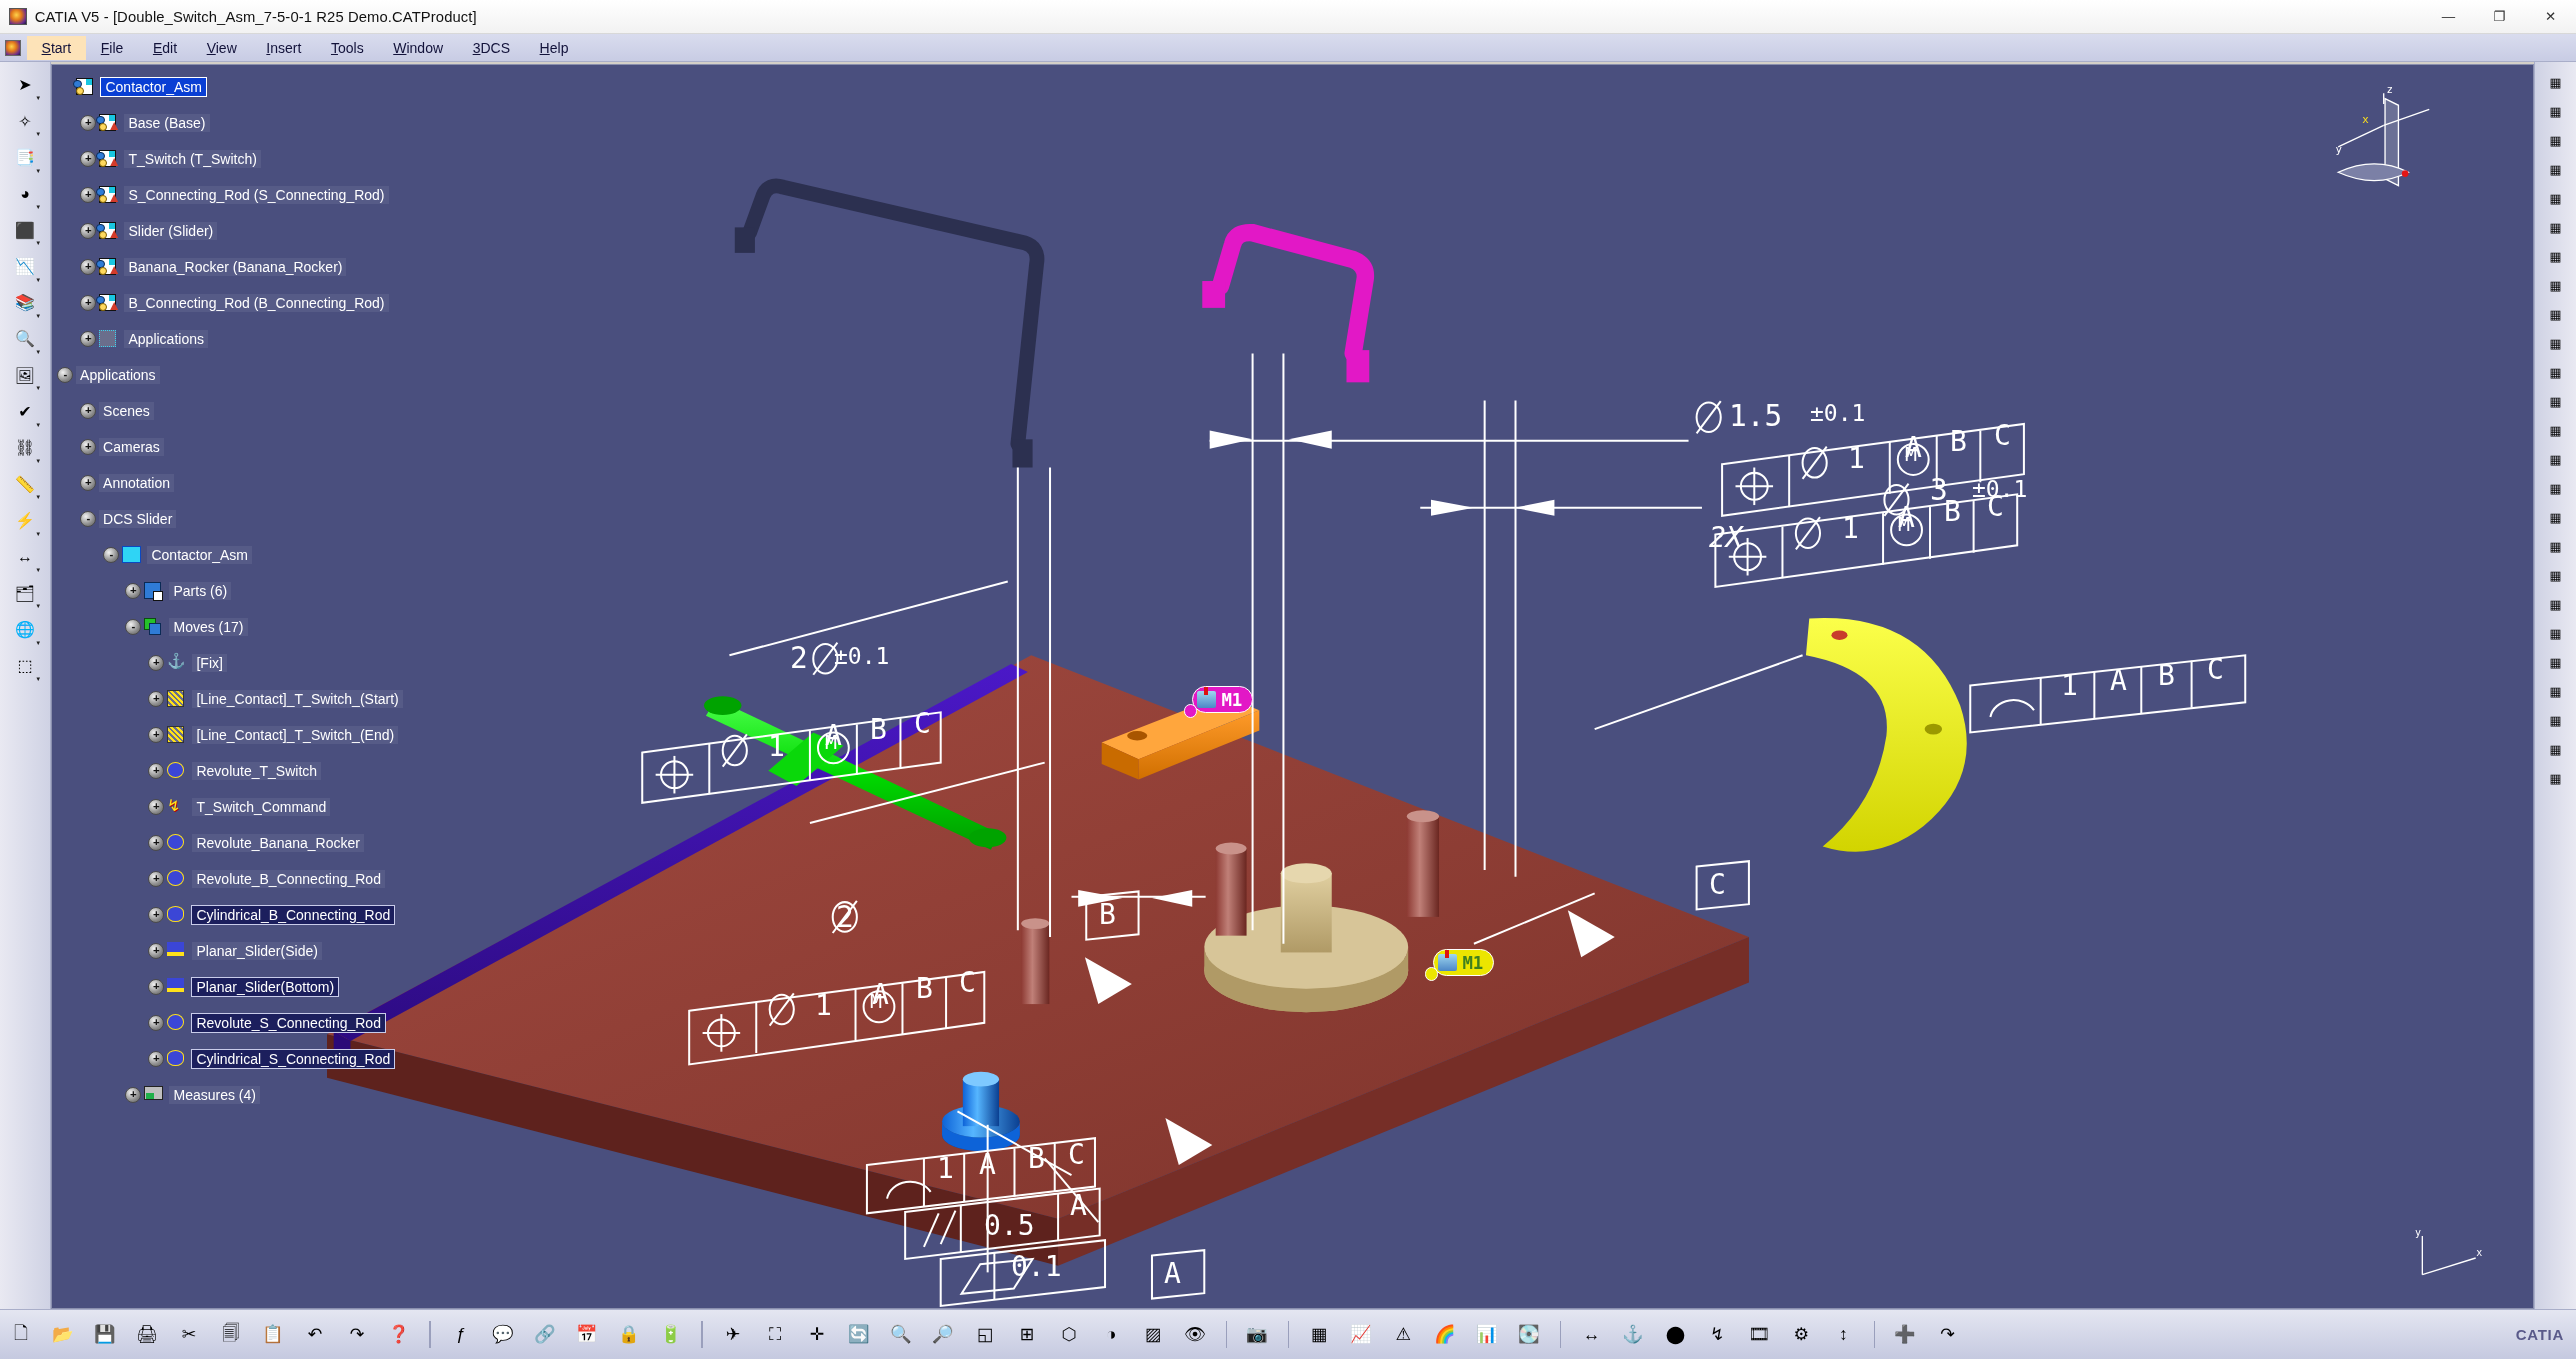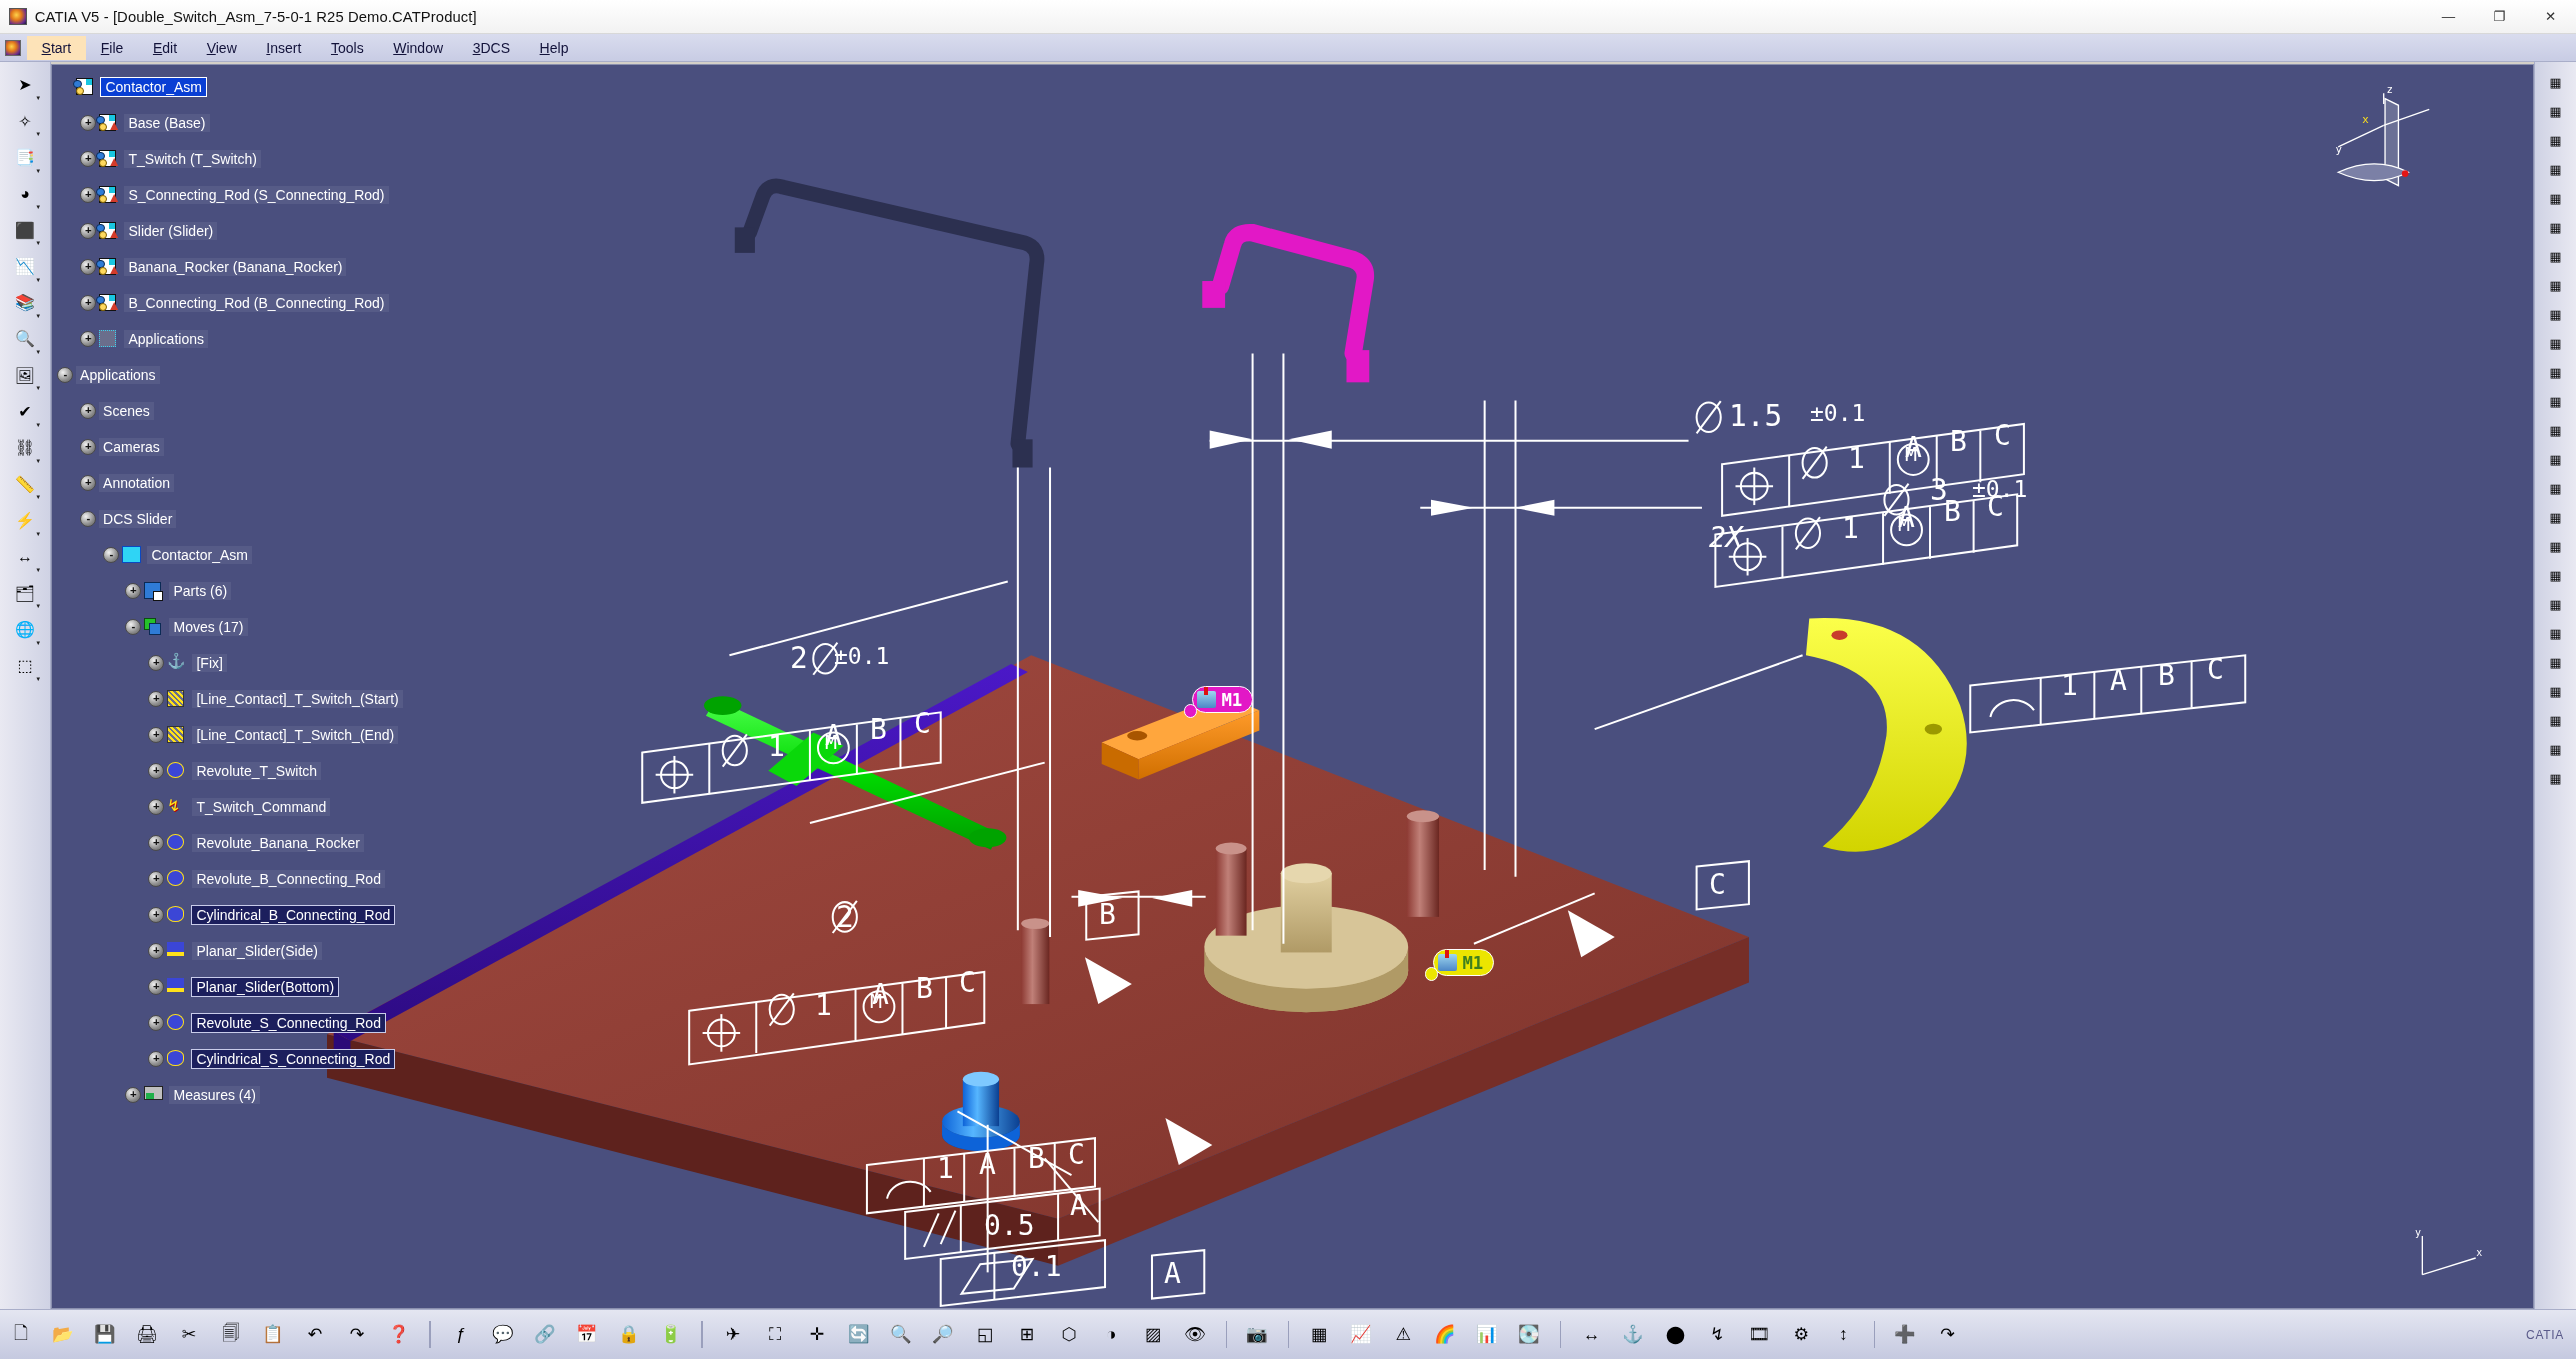--- a/index.html
+++ b/index.html
@@ -125,22 +125,22 @@
   
   #bottom-tb {
     position:absolute; left:0; bottom:0; width:2576px; height:50px;
     background: linear-gradient(#e4e6f1,#c5c9e0);
     display:flex; align-items:center; border-top:0.7px solid #a9aec9;
   }
   .btool { width:34px; height:34px; margin:0 4px; display:flex; align-items:center;
            justify-content:center; font-size:17.4px; position:relative; }
   .bsep { width:1.3px; height:27px; background:#9a9fbc; margin:0 9.4px; }
   .catia-logo { margin-left:auto; margin-right:12px; width:81px; height:28px;
-     display:flex; align-items:center; justify-content:flex-end; font-size:12px;
-     color:#5a5a8a; font-weight:normal; letter-spacing:0.7px;}
+     display:flex; align-items:center; justify-content:flex-end; font-size:15px;
+     color:#5a5a8a; font-weight:bold; letter-spacing:0.7px;}
 </style>
 </head>
 <body>
 
 <div id="titlebar">
   <div class="title-ico"></div>
   <div id="title-text">CATIA V5 - [Double_Switch_Asm_7-5-0-1 R25 Demo.CATProduct]</div>
   <div class="win-btns">
     <div class="win-btn">—</div>
     <div class="win-btn">❐</div>

